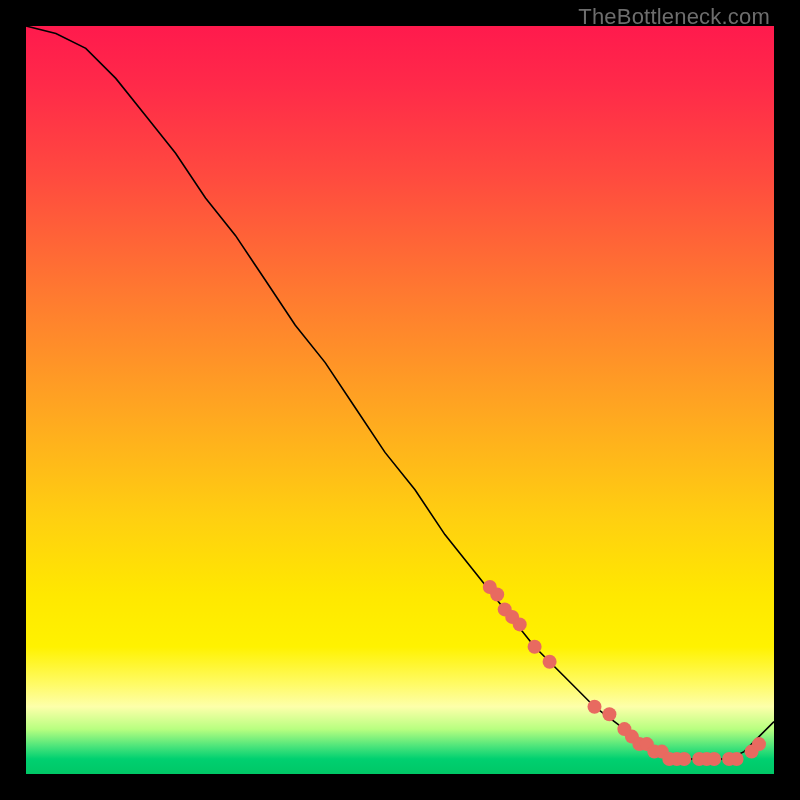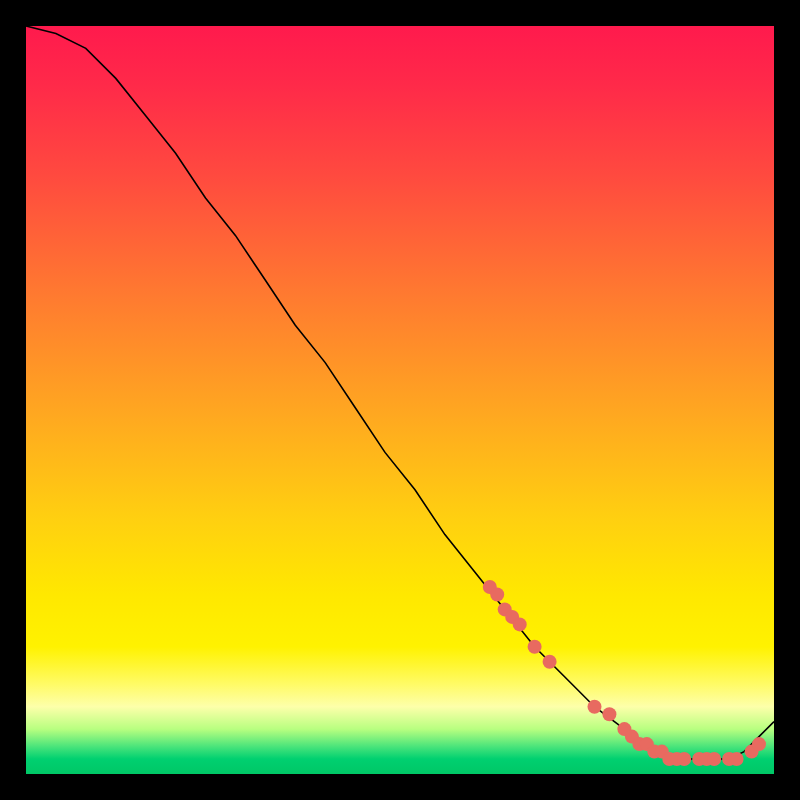--- a/index.html
+++ b/index.html
@@ -67,20 +67,21 @@
   .marker {
     fill: #e86a60;
     stroke: none;
   }
 </style>
 </head>
 <body>
 
 <div class="outer">
   <div class="plot-area"></div>
+  <div class="watermark">TheBottleneck.com</div>
   <svg class="overlay" viewBox="0 0 748 748" preserveAspectRatio="none">
     <path id="curve-path" class="curve" d="M0.0 0.0 L29.9 7.5 L59.8 22.4 L89.8 52.4 L119.7 89.8 L149.6 127.2 L179.5 172.0 L209.4 209.4 L239.4 254.3 L269.3 299.2 L299.2 336.6 L329.1 381.5 L359.0 426.4 L389.0 463.8 L418.9 508.6 L448.8 546.0 L478.7 583.4 L508.6 620.8 L538.6 650.8 L568.5 680.7 L598.4 703.1 L628.3 725.6 L643.3 733.0 L658.2 733.0 L673.2 733.0 L688.2 733.0 L703.1 733.0 L718.1 725.6 L733.0 710.6 L748.0 695.6"></path>
     <g id="markers-group">
         <circle cx="463.8" cy="561.0" r="7" class="marker"></circle>
         <circle cx="471.2" cy="568.5" r="7" class="marker"></circle>
         <circle cx="478.7" cy="583.4" r="7" class="marker"></circle>
         <circle cx="486.2" cy="590.9" r="7" class="marker"></circle>
         <circle cx="493.7" cy="598.4" r="7" class="marker"></circle>
         <circle cx="508.6" cy="620.8" r="7" class="marker"></circle>
         <circle cx="523.6" cy="635.8" r="7" class="marker"></circle>

